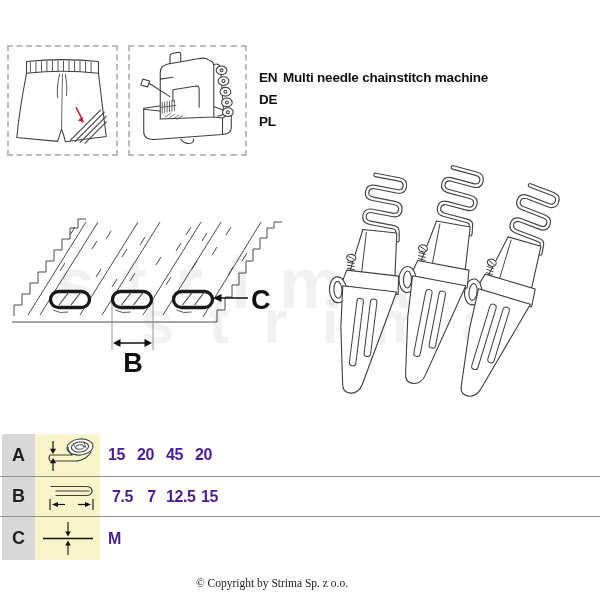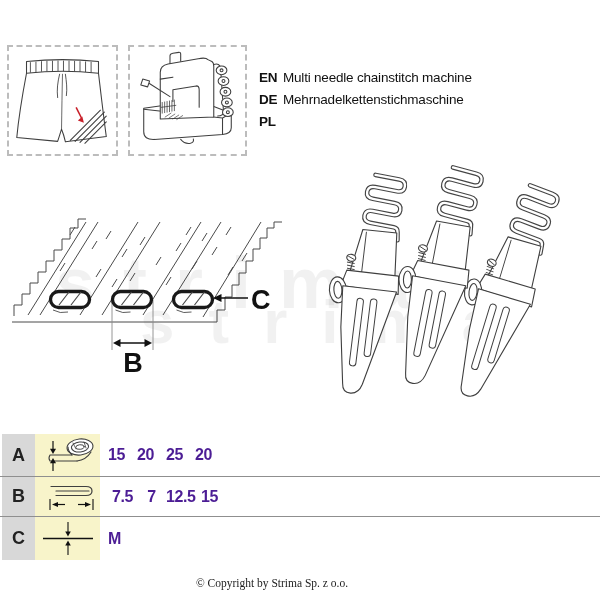--- a/index.html
+++ b/index.html
@@ -13,21 +13,21 @@
   .wm2{left:140px;top:34px;font-size:62px;letter-spacing:34px;}
   
   .thumb{position:absolute;border:2px dashed #bcbcbc;background:#fff;box-sizing:border-box;}
   .thumb-shorts{left:7px;top:45px;width:111px;height:111px;}
   .thumb-machine{left:128px;top:45px;width:119px;height:111px;}
   .thumb svg{position:absolute;left:0;top:0;}
   
   .langs{position:absolute;left:259px;top:66px;}
   .lang-row{display:flex;height:22px;align-items:center;font-size:13.5px;letter-spacing:-0.2px;}
   .lang-code{font-weight:700;width:24px;flex:0 0 24px;}
-  .lang-name{font-weight:400;}
+  .lang-name{font-weight:700;}
   
   .stitch-diagram{position:absolute;left:0;top:195px;}
   .folders{position:absolute;left:325px;top:162px;}
   
   .sep{position:absolute;left:0;width:600px;height:1px;background:#8f8f8f;}
   .sep1{top:476px;} .sep2{top:516px;}
   .cell{position:absolute;box-sizing:border-box;}
   .label-cell{left:2px;width:33px;background:#d8d8d8;display:flex;align-items:center;
               justify-content:center;font-weight:700;font-size:18px;color:#222;}
   .icon-cell{left:35px;width:65px;background:#f8f4ca;}
@@ -98,21 +98,20 @@
     </svg>
   </div>
 
   <div class="langs">
     <div class="lang-row">
       <span class="lang-code">EN</span>
       <span class="lang-name">Multi needle chainstitch machine</span>
     </div>
     <div class="lang-row">
       <span class="lang-code">DE</span>
-      <span class="lang-name">Mehrnadelkettenstichmaschine</span>
     </div>
     <div class="lang-row">
       <span class="lang-code">PL</span>
     </div>
   </div>
 
   <svg class="stitch-diagram" width="300" height="185" viewBox="0 0 300 185">
     <path class="thin" d="M12,127 H217"></path>
     <path class="thin" d="M14,121 V110 H22 V99 H30 V88 H38 V77 H46 V66 H54 V55 H62 V44 H70 V33 H78 V24 H86"></path>
     <path class="thin" d="M217,127 V115 H225 V102 H232 V90 H239 V78 H246 V66 H253 V54 H260 V43 H267 V33 H274 V27 H282"></path>
@@ -200,21 +199,21 @@
       <path class="ln" d="M37,21 Q33,17 33,13 M42,27 Q51,26 56,18"></path>
       <path d="M18,7 V15" stroke="#111" stroke-width="1.2"></path>
       <polygon points="18,20 15,14.8 21,14.8" fill="#111"></polygon>
       <path d="M18,37 V29" stroke="#111" stroke-width="1.2"></path>
       <polygon points="18,24 15,29.2 21,29.2" fill="#111"></polygon>
     </svg>
   </div>
   <div class="values vA">
     <span>15</span>
     <span>20</span>
-    <span>25</span>
+    <span>45</span>
     <span>20</span>
   </div>
 
   <div class="cell label-cell rowB">
     <span>B</span>
   </div>
   <div class="cell icon-cell rowB">
     <svg width="65" height="39" viewBox="0 0 65 39">
       <path class="ln" style="stroke-width:1.2" d="M16,9.5 H51 Q57,9.5 57,14 Q57,18.5 51,18.5 H21"></path>
       <path class="ln" style="stroke-width:1.2" d="M21,14 H54"></path>

